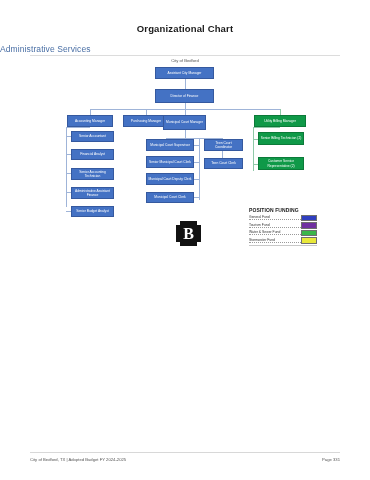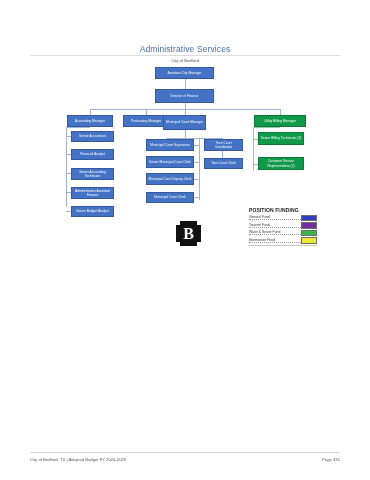--- a/index.html
+++ b/index.html
@@ -26,21 +26,20 @@
     text-align: center;
     font-size: 9.5px;
     font-weight: bold;
     color: #1a1a1a;
     letter-spacing: 0.15px;
   }
   .sub-title {
     position: absolute;
     left: 0; right: 0;
     top: 44px;
-    text-align: center;
     font-size: 8.5px;
     font-weight: normal;
     color: #4a6fa5;
     letter-spacing: 0.1px;
   }
   .title-rule {
     position: absolute;
     left: 30px;
     right: 30px;
     top: 55px;
@@ -178,20 +177,21 @@
     top: 457px;
     font-size: 4.2px;
     color: #555555;
   }
 </style>
 </head>
 <body>
 
 <div class="page">
 
+  <div class="doc-title">Organizational Chart</div>
   <div class="sub-title">Administrative Services</div>
   <div class="title-rule"></div>
   <div class="root-label">City of Bedford</div>
 
   <div class="chart">
 
     <div class="conn" style="left:184.5px; top:79px; width:1px; height:10px;"></div>
 
     <div class="conn" style="left:184.5px; top:103px; width:1px; height:6px;"></div>
     <div class="conn" style="left:90px; top:109px; width:190px; height:1px;"></div>

